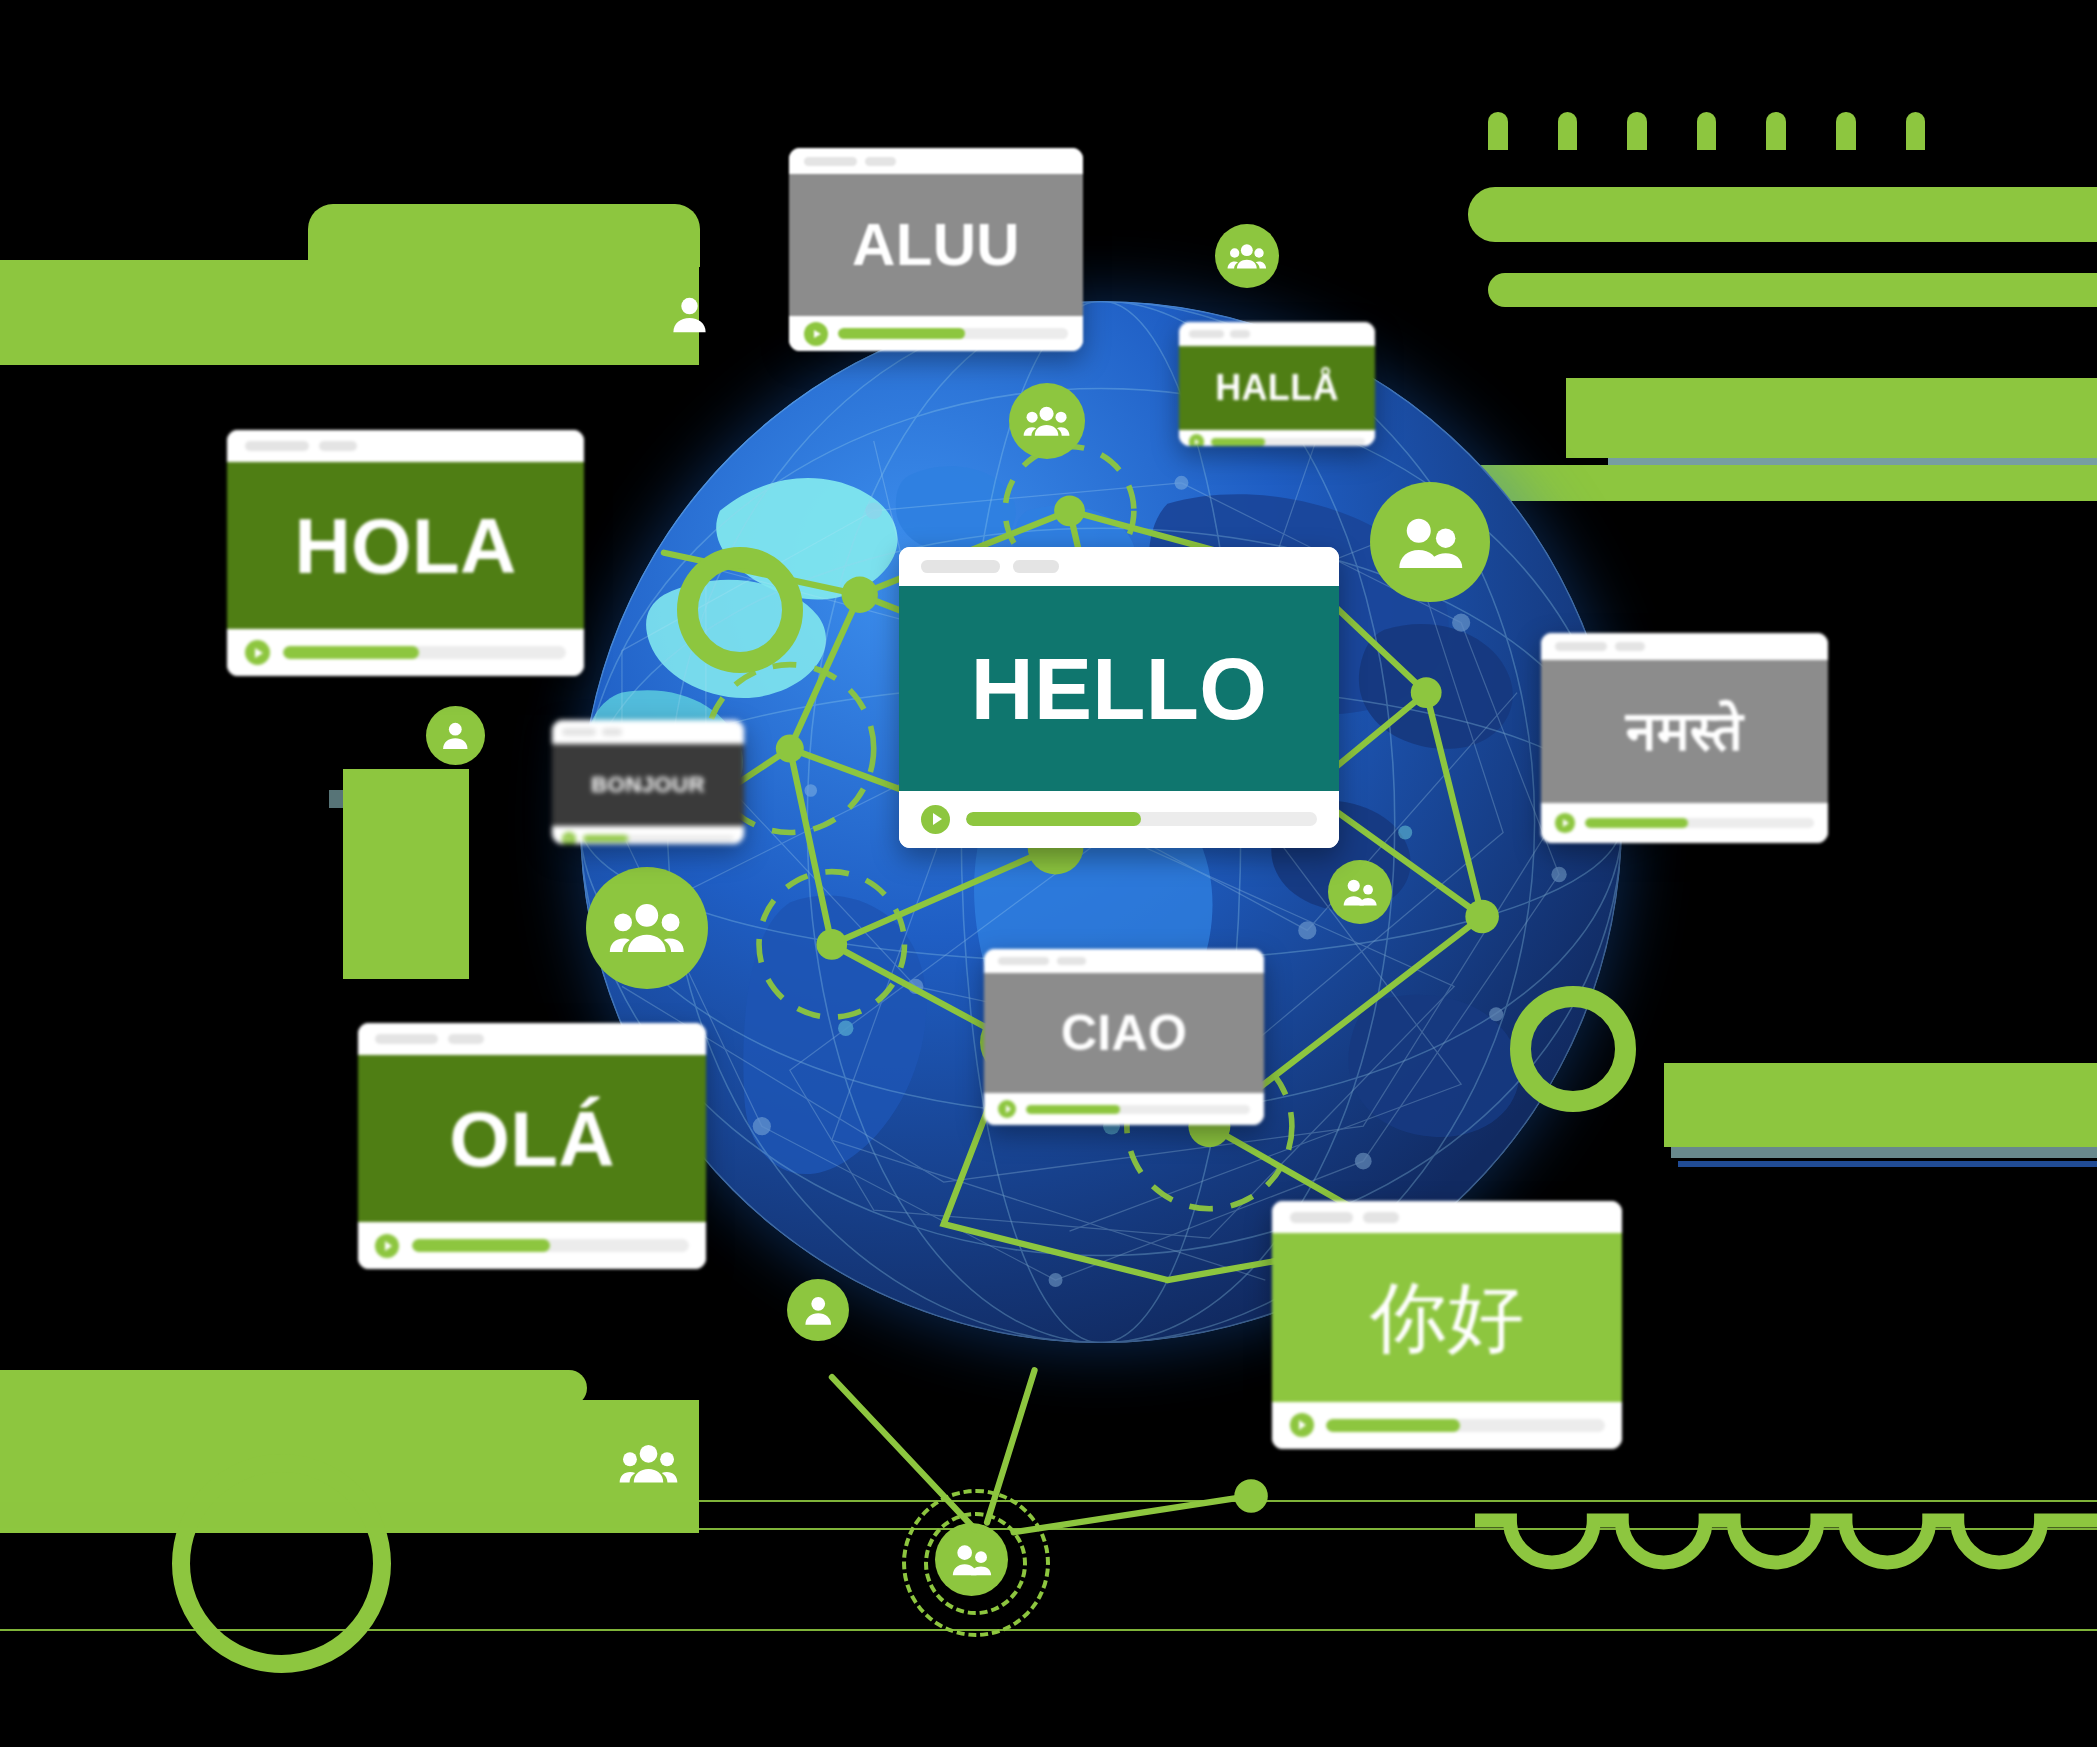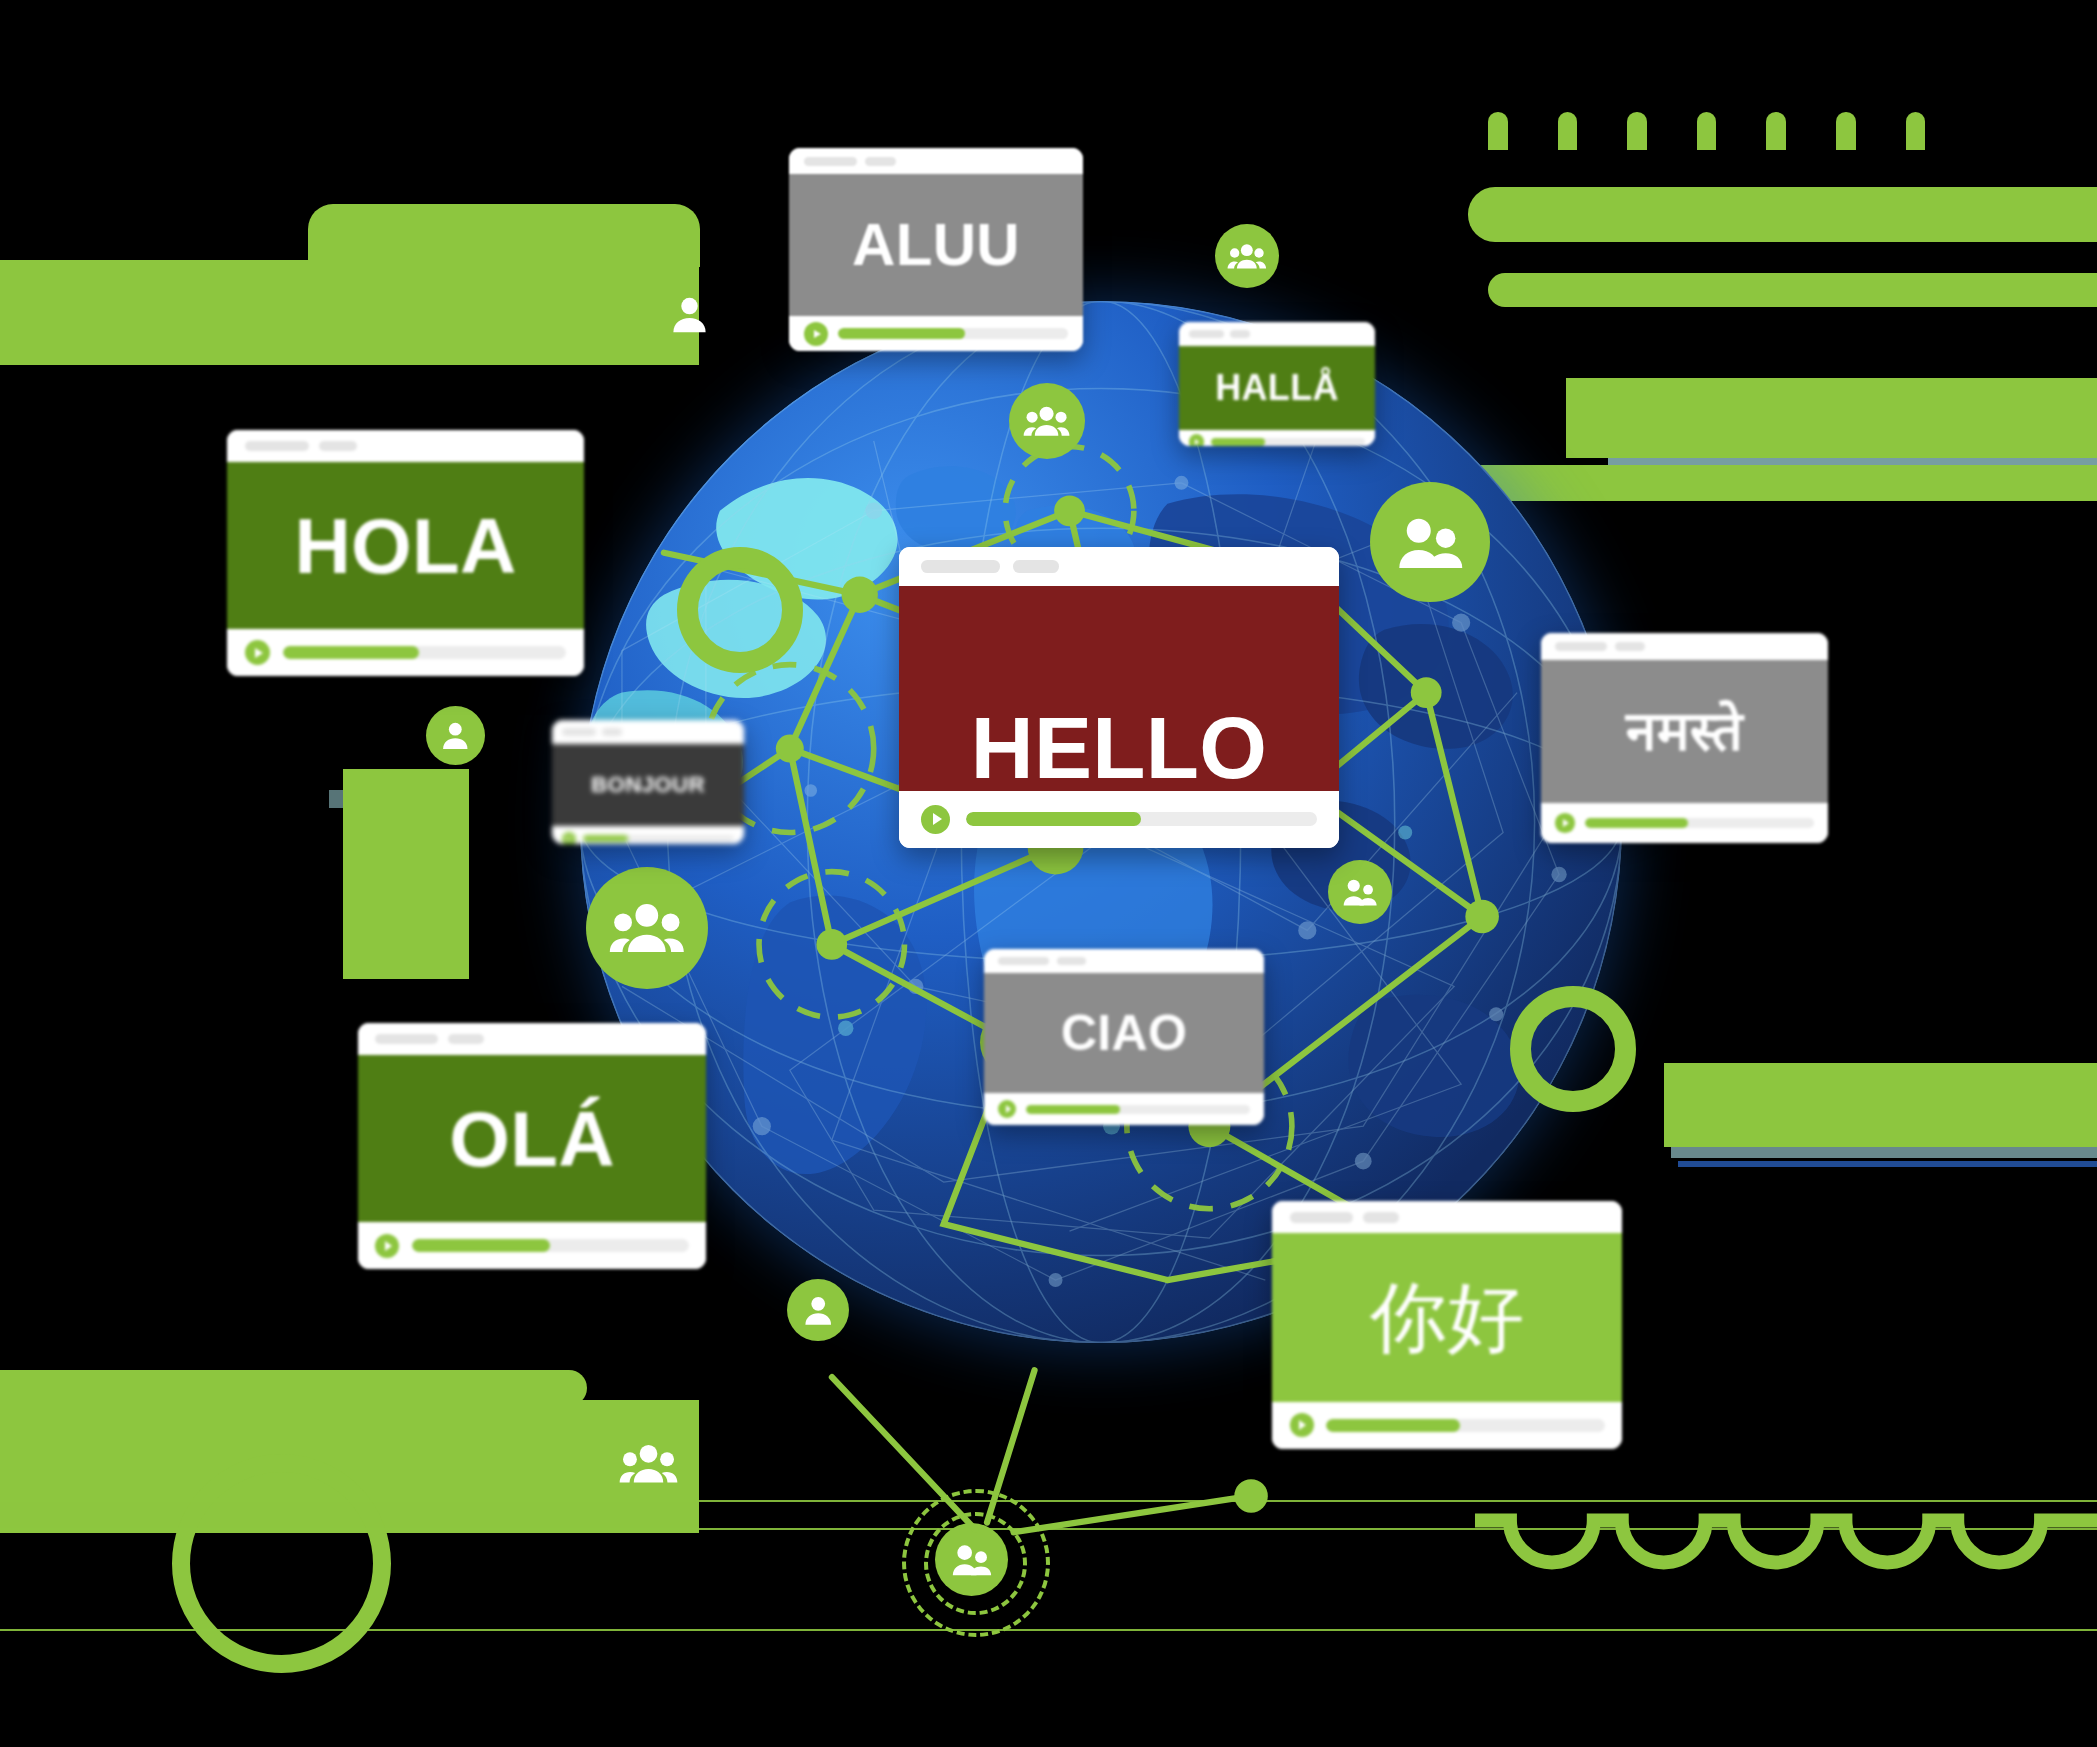--- a/index.html
+++ b/index.html
@@ -402,21 +402,21 @@
         <div class="fill" style="width:30%;"></div>
       </div>
     </div>
   </div>
 
   <div class="win" style="left:899px;top:547px;width:440px;height:301px;">
     <div class="bar">
       <div class="pill w1"></div>
       <div class="pill w2"></div>
     </div>
-    <div class="screen" style="height:68%;background:#7f1d1d;align-items:flex-end;">
+    <div class="screen" style="height:68%;background:#0f766e;">
       <span style="font-size:87px;">HELLO</span>
     </div>
     <div class="foot" style="height:19%;">
       <div class="play" style="width:29px;height:29px;--t:6.3px;--l:9.8px;">
           <i></i>
         </div>
       <div class="track" style="height:14px;">
         <div class="fill" style="width:50%;"></div>
       </div>
     </div>

